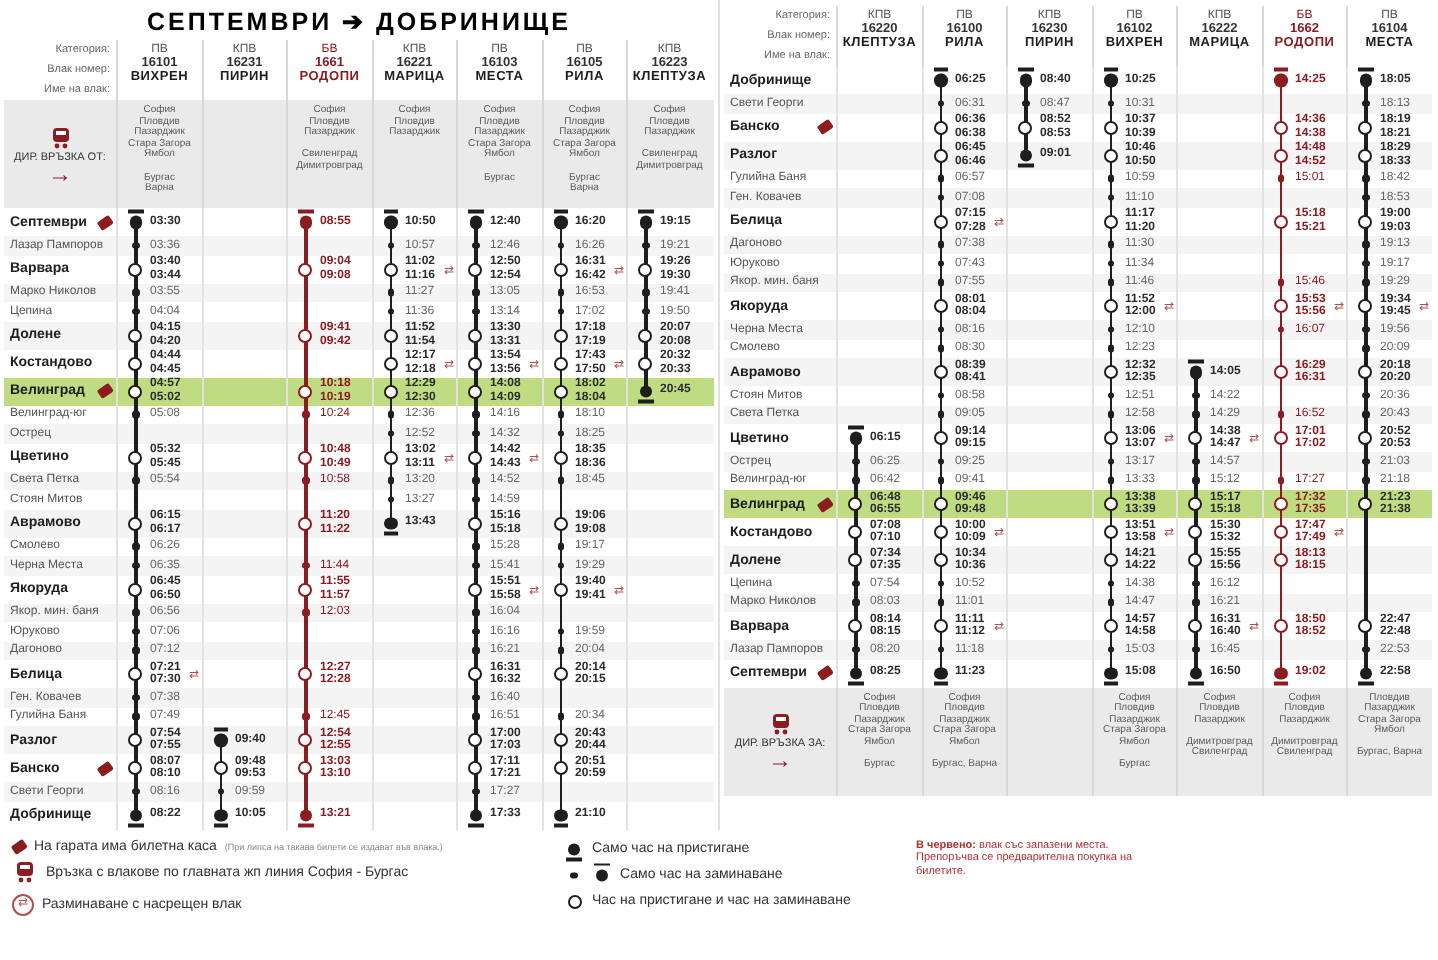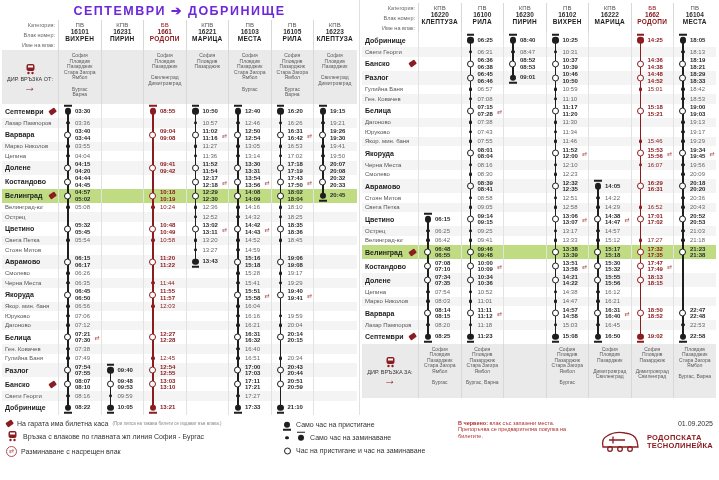--- a/index.html
+++ b/index.html
@@ -1,21 +1,21 @@
 <!DOCTYPE html>
 <html><head>
 <meta charset="utf-8">
 <style>
   html,body{margin:0;padding:0;background:#fff;}
   #app{width:719px;height:480px;overflow:hidden;background:#fff;
        font-family:"Liberation Sans",sans-serif;position:relative;}
   .tables{display:flex;}
   .half{width:359px;box-sizing:border-box;padding:3px 2px 0 2px;}
   .half+.half{border-left:1px solid #e0e0e0;}
-  .tbl-title{height:17px;font-size:12.5px;font-weight:bold;color:#6d28d9;
+  .tbl-title{height:17px;font-size:12.5px;font-weight:bold;color:#000000;
              text-align:center;letter-spacing:1.5px;}
   .hdr,.conn,.row{display:grid;grid-template-columns:56px repeat(7,42.5px);}
   .hdr{height:30px;}
   .labels{display:flex;flex-direction:column;justify-content:space-between;
           align-items:flex-end;padding:2px 3px;box-sizing:border-box;
           font-size:5.5px;color:#666;}
   .headcell{border-left:1px solid #d8d8d8;text-align:center;padding-top:2px;}
   .cat{font-size:6px;color:#555;}
   .num{font-size:6.5px;font-weight:bold;color:#333;}
   .tname{font-size:6.5px;font-weight:bold;color:#1e1e1e;letter-spacing:.3px;}
@@ -2591,32 +2591,14 @@
         <div class="lg-item">
           <span class="lgbox">
             <span class="mk stop" style="left: 1.5px;"></span>
           </span>
           <span>Час на пристигане и час на заминаване</span>
         </div>
       </div>
     <div class="lg-note">
       <span class="lg-bold">В червено:</span><span> влак със запазени места. Препоръчва се предварителна покупка на билетите.</span>
     </div>
-    <div class="lg-brand">
-      <div class="lg-date">01.09.2025</div>
-      <div class="lg-logo-row">
-        <svg width="46" height="26" viewBox="0 0 46 26">
-          <g fill="none" stroke="#8b1c20" stroke-width="1.3">
-            <path d="M6 18 Q4 10 10 7 Q18 2 28 4 Q38 5 40 12 L41 18 Z"></path>
-            <circle cx="13" cy="20" r="2.3"></circle>
-              <circle cx="23" cy="20" r="2.3"></circle>
-              <circle cx="33" cy="20" r="2.3"></circle>
-            <path d="M12 11 h16 M16 7.5 v7"></path>
-          </g>
-        </svg>
-        <div class="lg-brandname">
-          <div>РОДОПСКАТА</div>
-          <div>ТЕСНОЛИНЕЙКА</div>
-        </div>
-      </div>
-    </div>
   </div>
 </div>
 
 </body></html>

